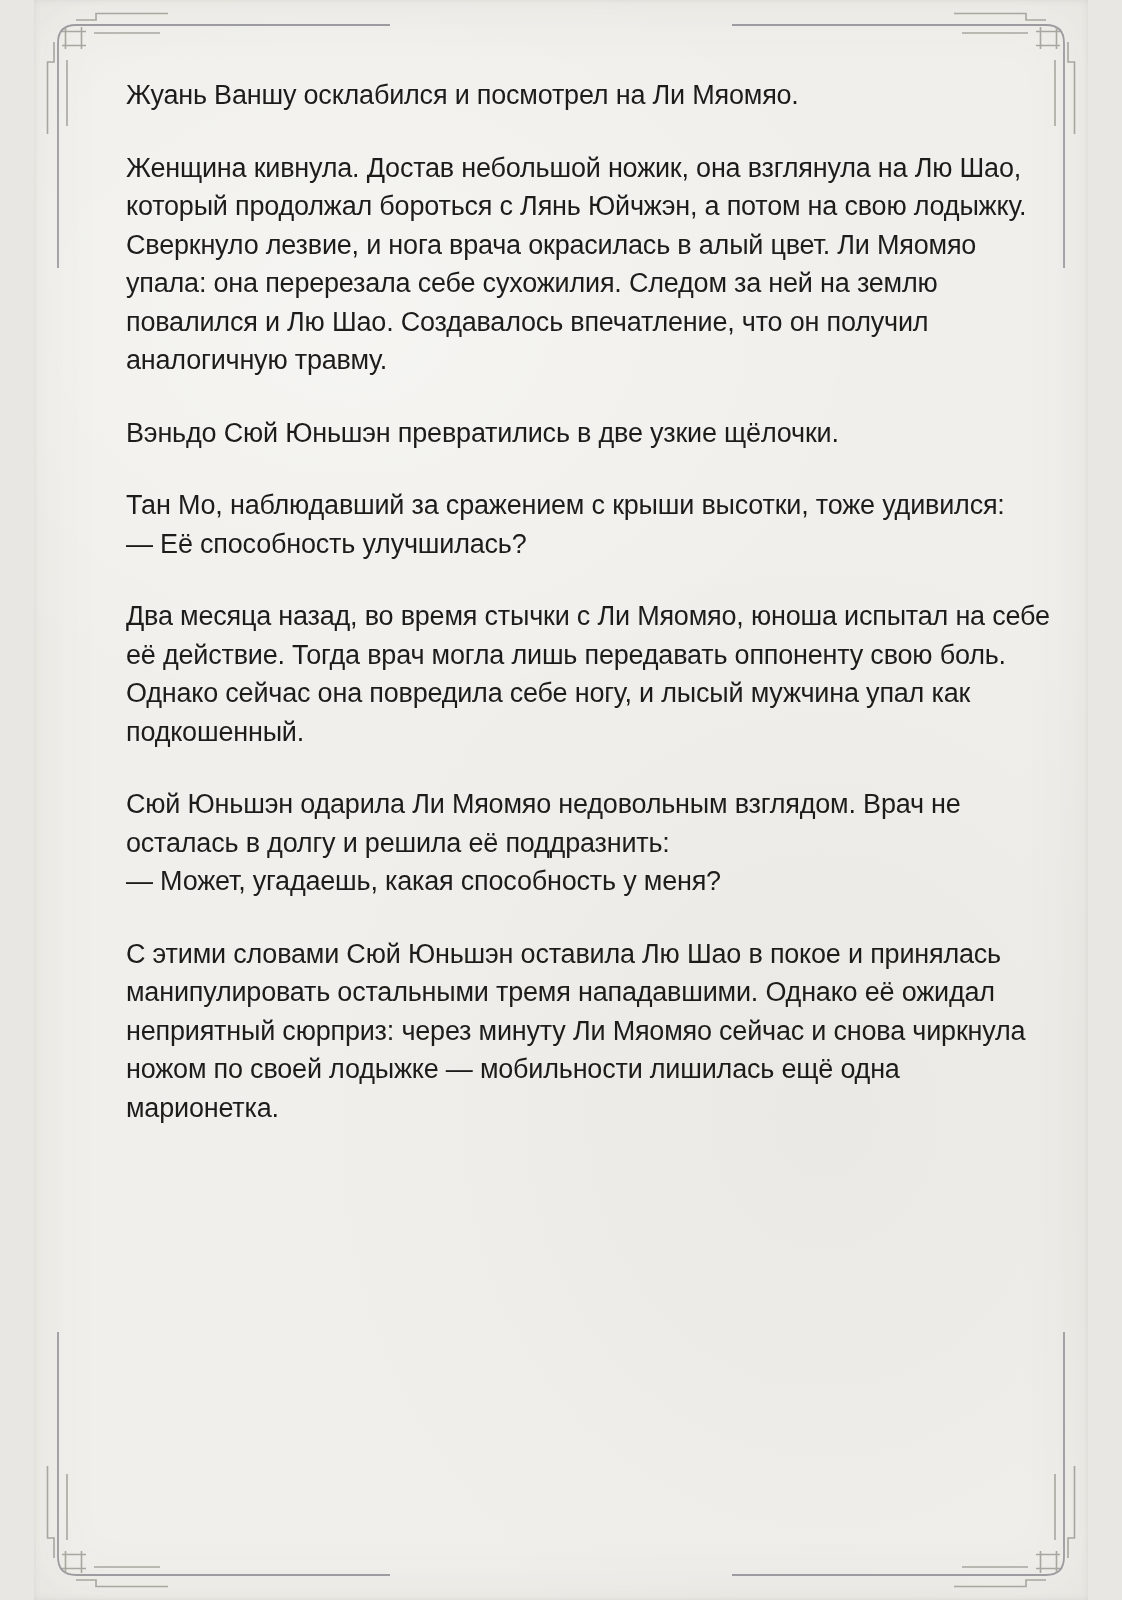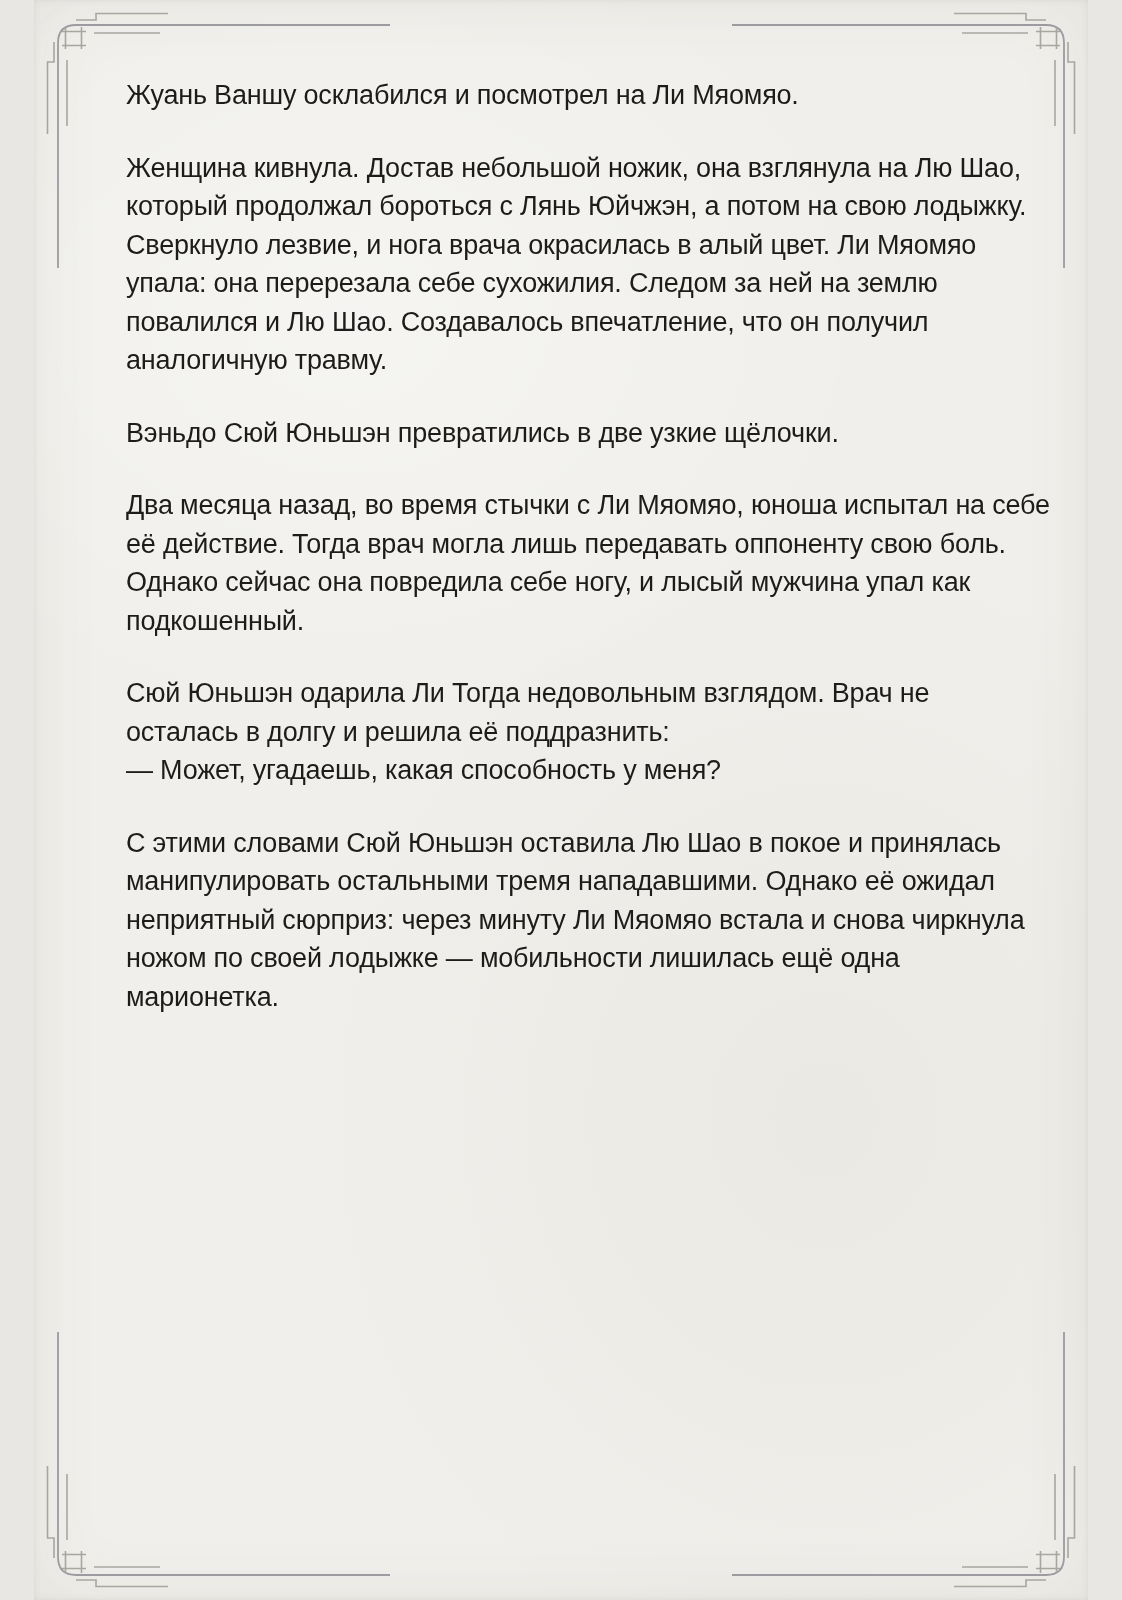--- a/index.html
+++ b/index.html
@@ -101,27 +101,29 @@
 
   <div class="text-block">
       <p>Жуань Ваншу осклабился и посмотрел на Ли Мяомяо.</p>
       <p>Женщина кивнула. Достав небольшой ножик, она взглянула на Лю Шао,
 который продолжал бороться с Лянь Юйчжэн, а потом на свою лодыжку.
 Сверкнуло лезвие, и нога врача окрасилась в алый цвет. Ли Мяомяо
 упала: она перерезала себе сухожилия. Следом за ней на землю
 повалился и Лю Шао. Создавалось впечатление, что он получил
 аналогичную травму.</p>
       <p>Вэньдо Сюй Юньшэн превратились в две узкие щёлочки.</p>
+      <p>Тан Мо, наблюдавший за сражением с крыши высотки, тоже удивился:
+— Её способность улучшилась?</p>
       <p>Два месяца назад, во время стычки с Ли Мяомяо, юноша испытал на себе
 её действие. Тогда врач могла лишь передавать оппоненту свою боль.
 Однако сейчас она повредила себе ногу, и лысый мужчина упал как
 подкошенный.</p>
-      <p>Сюй Юньшэн одарила Ли Тогда недовольным взглядом. Врач не
+      <p>Сюй Юньшэн одарила Ли Мяомяо недовольным взглядом. Врач не
 осталась в долгу и решила её поддразнить:
 — Может, угадаешь, какая способность у меня?</p>
       <p>С этими словами Сюй Юньшэн оставила Лю Шао в покое и принялась
 манипулировать остальными тремя нападавшими. Однако её ожидал
-неприятный сюрприз: через минуту Ли Мяомяо встала и снова чиркнула
+неприятный сюрприз: через минуту Ли Мяомяо сейчас и снова чиркнула
 ножом по своей лодыжке — мобильности лишилась ещё одна
 марионетка.</p>
     </div>
 
 </div>
 
 </body></html>

